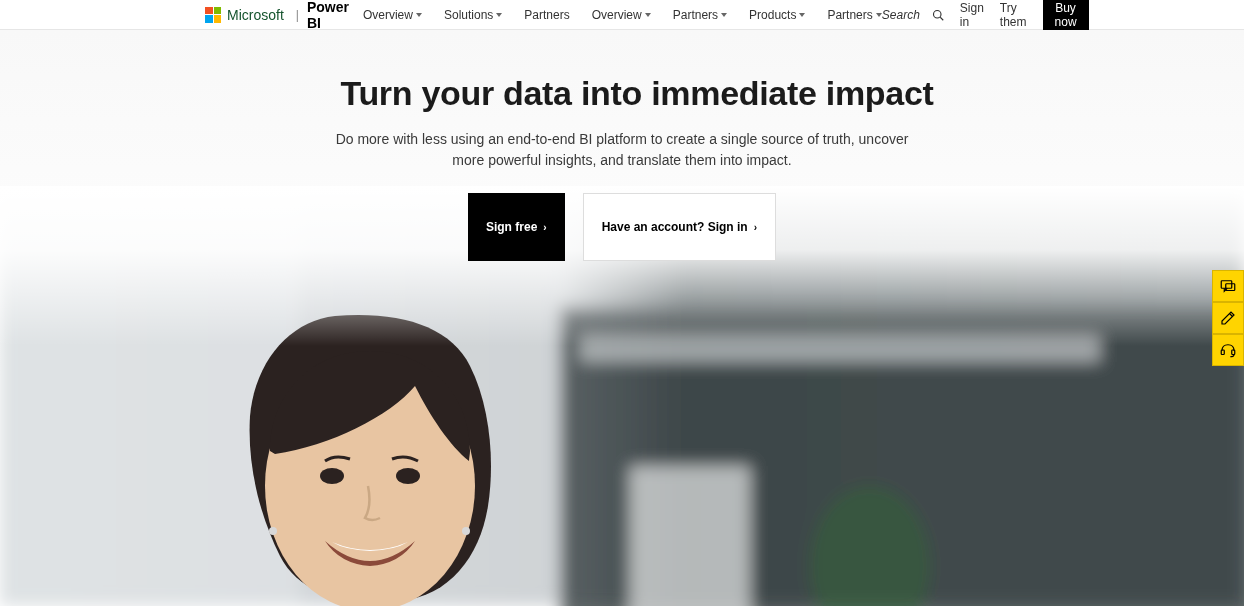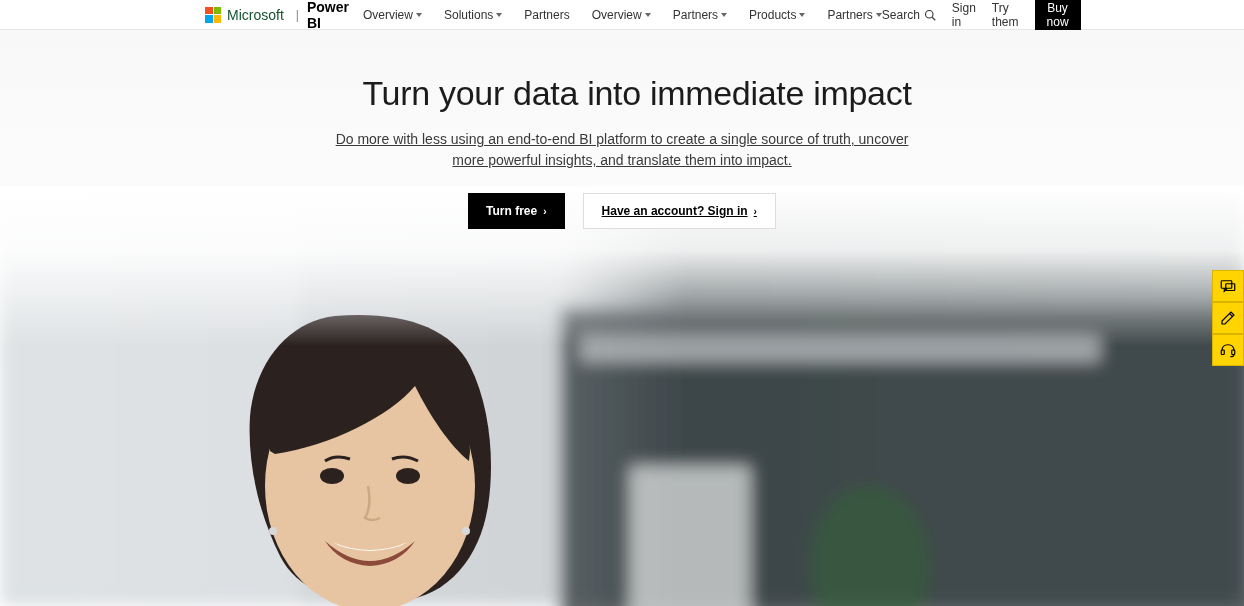--- a/index.html
+++ b/index.html
@@ -14,32 +14,32 @@
 .ms-grid span:nth-child(4){ background:#ffb900; }
 .ms-text { font-weight: 400; color: #14532d; margin-left: 4px; font-size: 14px; }
 .divider { color: #888; margin: 0 8px; }
 .product-name { font-weight: 600; color: #000; font-size: 14px; margin-right: 14px; }
 
 .nav-items { display: flex; gap: 22px; }
 .nav-item { display: flex; align-items: center; gap: 3px; cursor: pointer; color: #333; }
 .chev { width: 0; height: 0; border-left: 3px solid transparent; border-right: 3px solid transparent; border-top: 4px solid #666; margin-top: 1px; }
 
 .header-right { margin-left: auto; display: flex; align-items: center; gap: 16px; }
-.search-link { display: flex; align-items: center; gap: 4px; cursor: pointer; }
+.search-link { display: flex; align-items: center; gap: 12px; cursor: pointer; font-style: italic; }
 .search-icon { width: 12px; height: 12px; }
 .auth-link { cursor: pointer; }
 .buy-btn { background: #000; color: #fff; padding: 6px 12px; font-size: 12px; cursor: pointer; border: none; }
 
 .hero { position: relative; height: 576px; background: linear-gradient(180deg, #f8f8f8 0%, #fdfdfd 40%, #fff 60%); }
 .hero-content { text-align: center; padding-top: 44px; position: relative; z-index: 2; }
-.hero-title { font-size: 34px; font-weight: 400; color: #1b1b1b; letter-spacing: -0.3px; padding-left: 30px; }
-.hero-sub { font-size: 14px; color: #3a3a3a; max-width: 580px; margin: 16px auto 0; line-height: 1.5; text-decoration: underline; }
+.hero-title { font-size: 34px; font-weight: 700; color: #1b1b1b; letter-spacing: -0.3px; padding-left: 30px; }
+.hero-sub { font-size: 14px; color: #3a3a3a; max-width: 580px; margin: 16px auto 0; line-height: 1.5; }
 .hero-ctas { display: flex; justify-content: center; gap: 18px; margin-top: 22px; }
 .cta-primary { background: #000; color: #fff; border: none; padding: 10px 18px; font-size: 12px; font-weight: 600; cursor: pointer; display: flex; align-items: center; gap: 6px; }
-.cta-secondary { background: #fff; color: #000; border: 1px solid #ddd; padding: 10px 18px; font-size: 12px; font-weight: 600; cursor: pointer; display: flex; align-items: center; gap: 6px; text-decoration: underline; }
+.cta-secondary { background: #fff; color: #000; border: 1px solid #ddd; padding: 26px 18px; font-size: 12px; font-weight: 600; cursor: pointer; display: flex; align-items: center; gap: 6px; }
 .cta-chev { font-size: 10px; }
 
 .hero-img { position: absolute; left: 0; right: 0; bottom: 0; height: 420px; z-index: 1; }
 .hero-img svg { width: 100%; height: 100%; display: block; }
 .hero-fade { position: absolute; left: 0; right: 0; top: 0; height: 160px; background: linear-gradient(180deg, rgba(255,255,255,1) 0%, rgba(255,255,255,0.9) 40%, rgba(255,255,255,0) 100%); z-index: 1; pointer-events: none; }
 
 .side-rail { position: absolute; right: 0; top: 240px; z-index: 5; display: flex; flex-direction: column; }
 .rail-btn { width: 32px; height: 32px; background: #ffd400; border: 1px solid #d9b400; display: flex; align-items: center; justify-content: center; cursor: pointer; }
 .rail-btn svg { width: 18px; height: 18px; }
 </style>
@@ -102,21 +102,21 @@
     <button class="buy-btn">Buy now</button>
   </div>
 </header>
 
 <section class="hero">
   <div class="hero-content">
     <h1 class="hero-title">Turn your data into immediate impact</h1>
     <p class="hero-sub">Do more with less using an end-to-end BI platform to create a single source of truth, uncover more powerful insights, and translate them into impact.</p>
     <div class="hero-ctas">
       <button class="cta-primary">
-        <span>Turn free</span>
+        <span>Sign free</span>
         <span class="cta-chev">›</span>
       </button>
       <button class="cta-secondary">
         <span>Have an account? Sign in</span>
         <span class="cta-chev">›</span>
       </button>
     </div>
   </div>
 
   <div class="hero-img">

